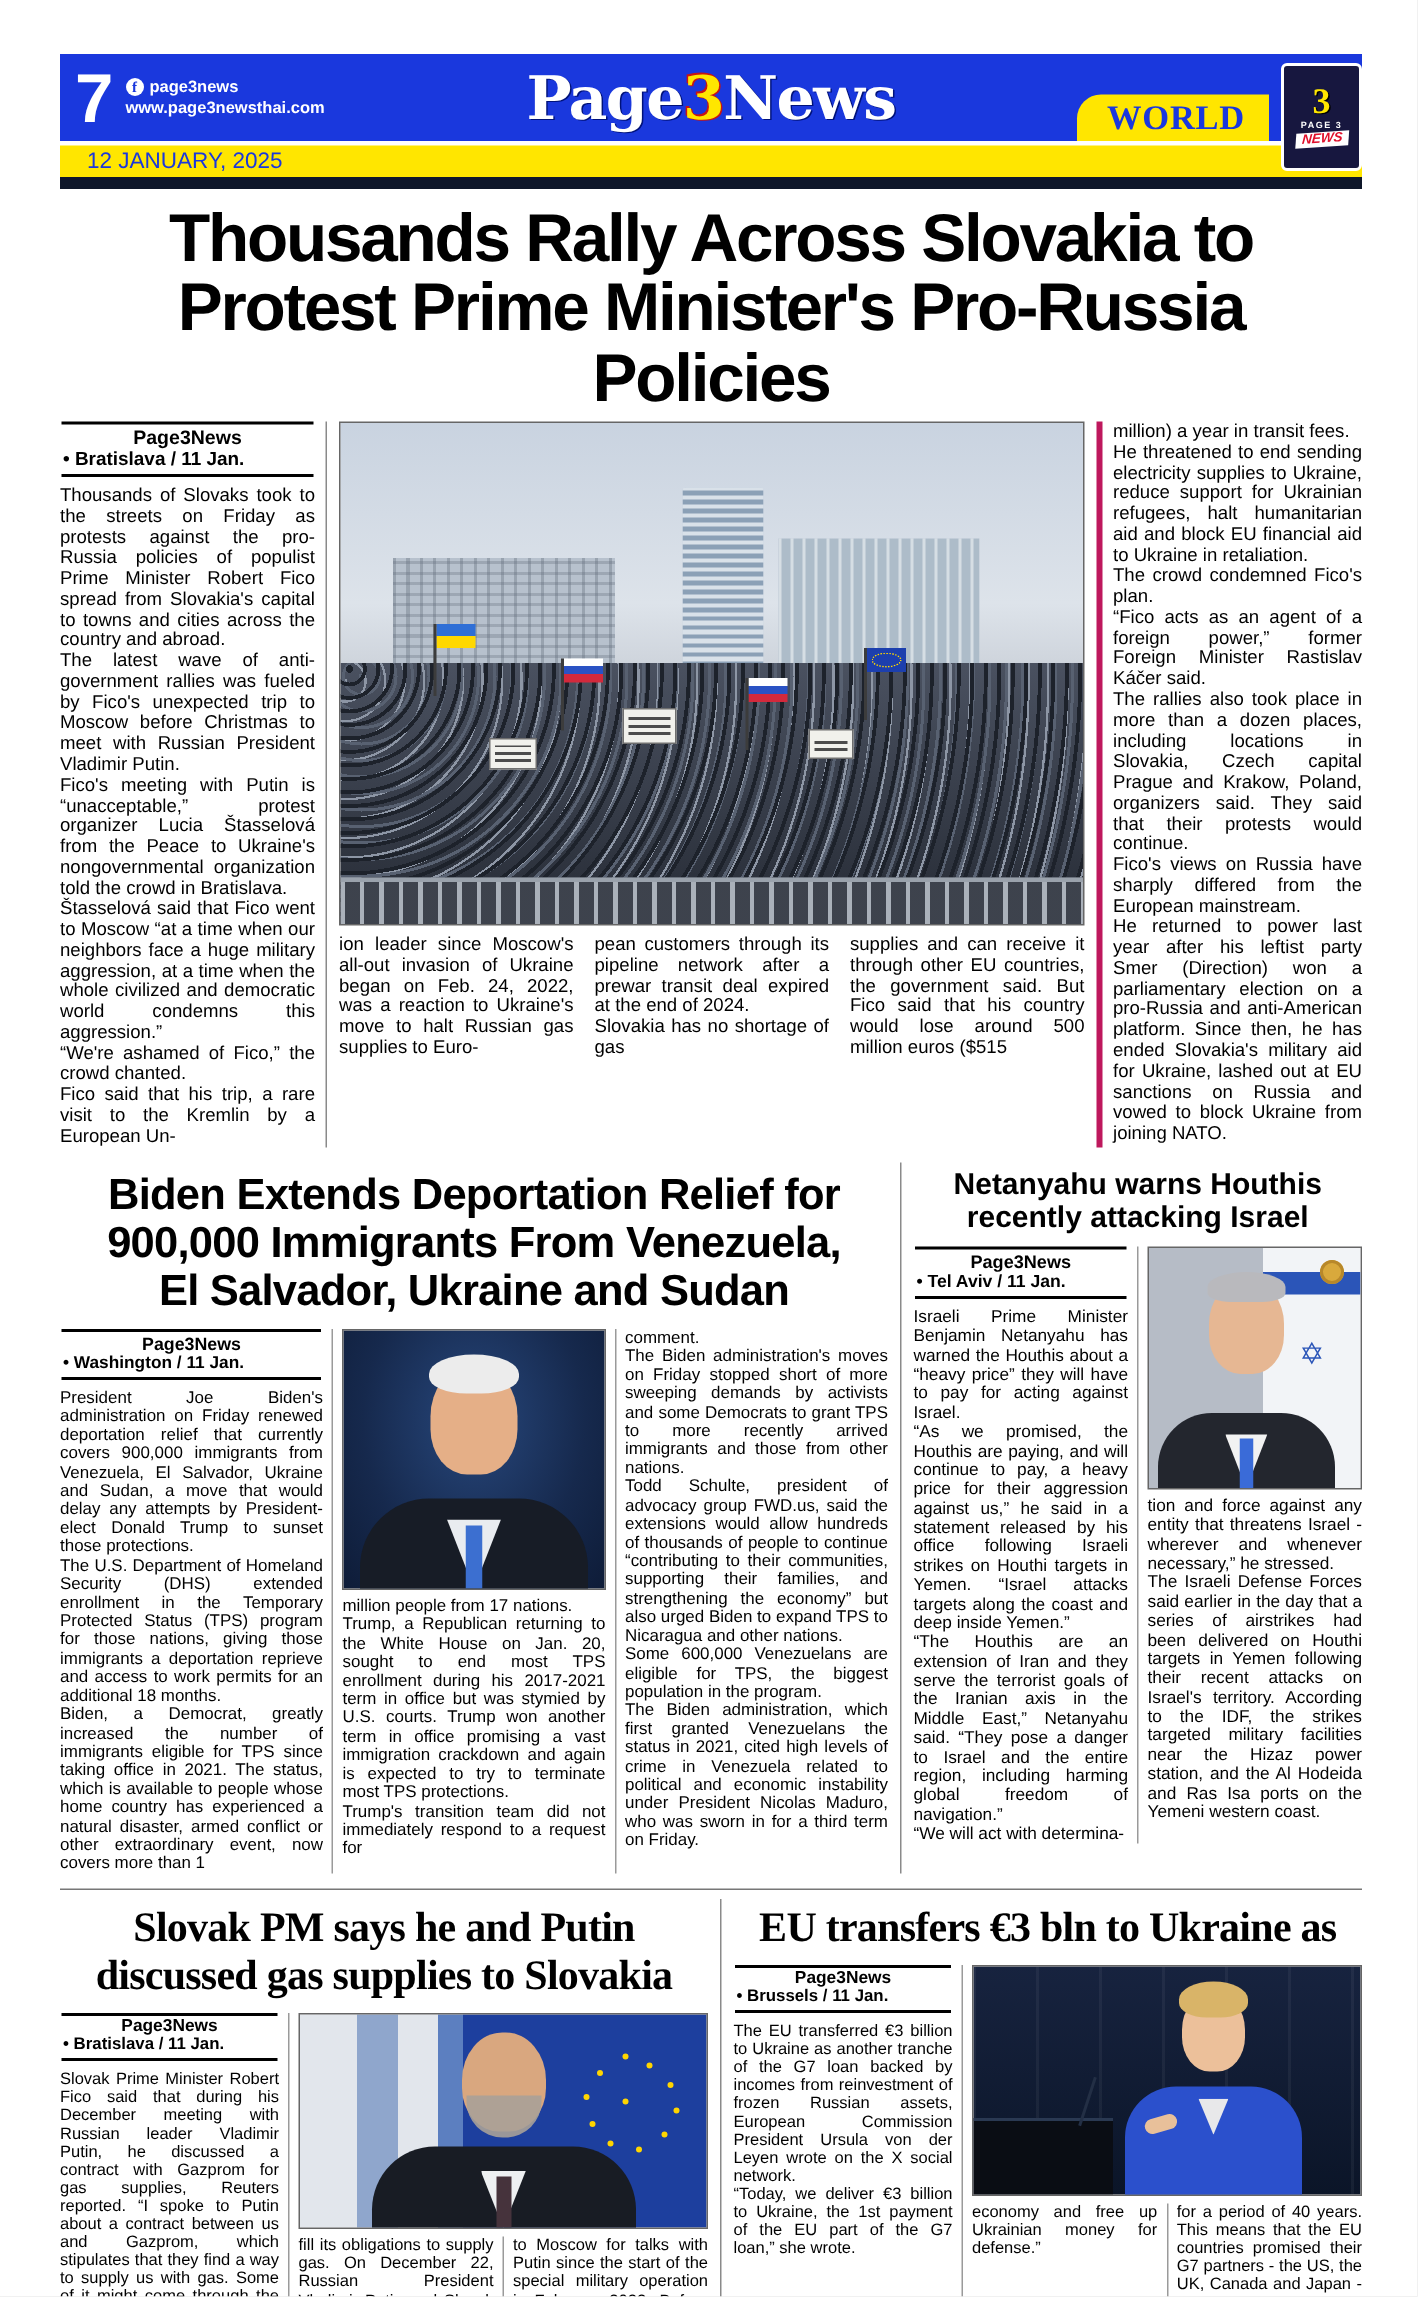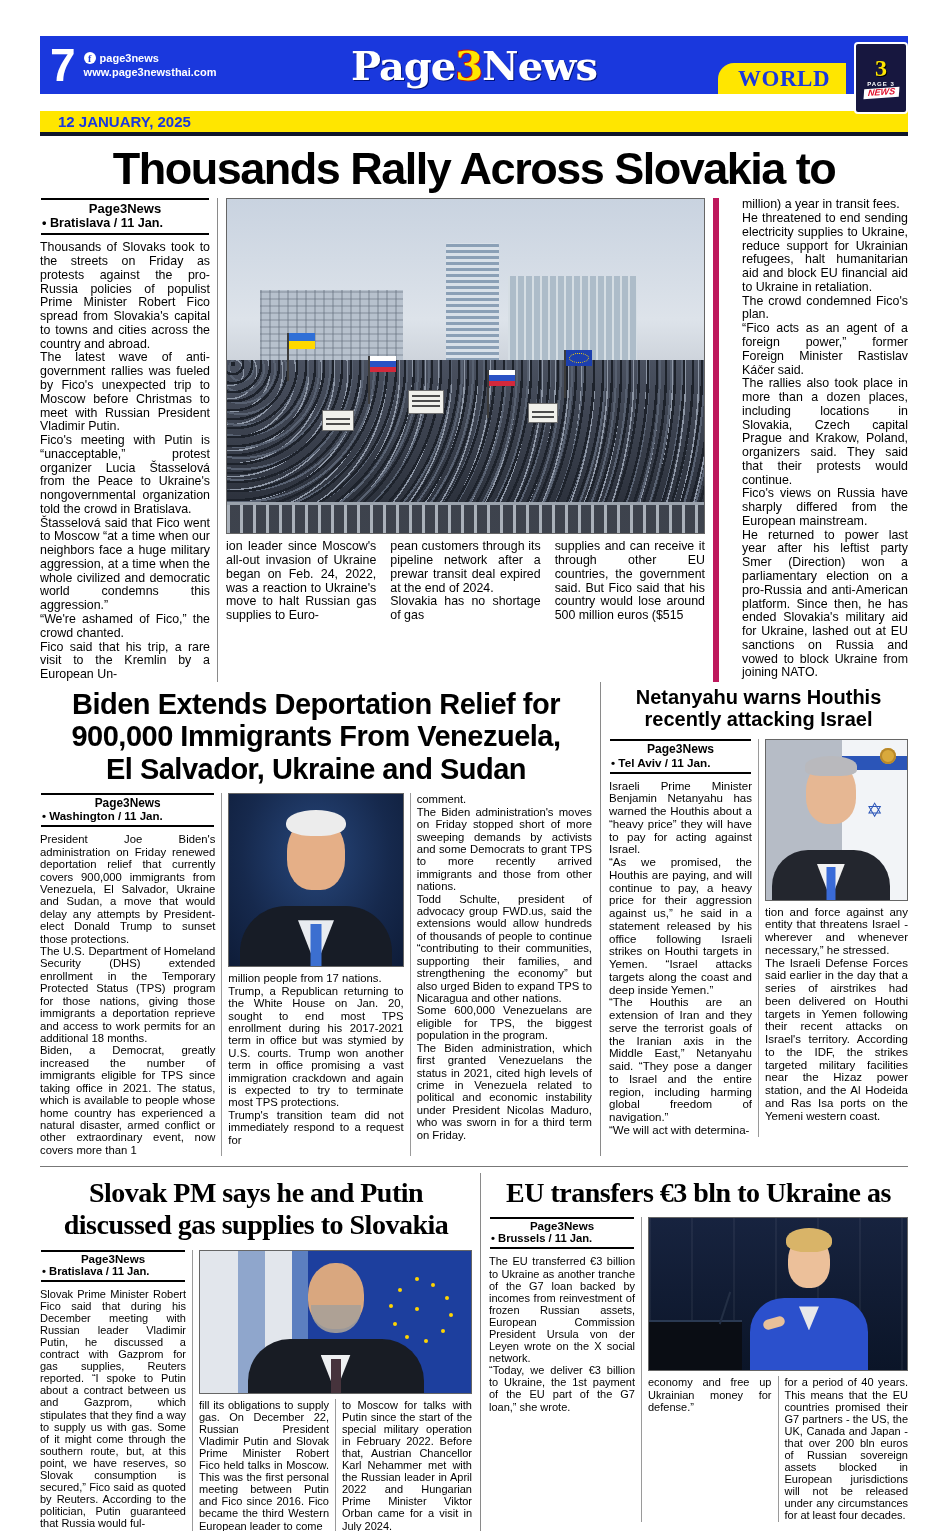--- a/index.html
+++ b/index.html
@@ -22,22 +22,22 @@
   .world{position:absolute;right:62px;bottom:0;height:31px;display:flex;align-items:center;
          background:#ffe600;border-radius:16px 0 0 0;padding:0 16px 0 20px;
          font-family:"Liberation Serif",serif;font-weight:bold;font-size:23px;color:#1a38dd;letter-spacing:.5px;}
   .logo{position:absolute;right:0;top:6px;width:50px;height:68px;background:#17173f;border:2px solid #fff;
         border-radius:4px;z-index:5;display:flex;flex-direction:column;align-items:center;justify-content:center;gap:1px;}
   .l3{color:#ffe600;font-size:24px;font-weight:bold;font-family:"Liberation Serif",serif;line-height:.9;
       text-shadow:1px 1px 0 #000;}
   .lp{color:#fff;font-size:6px;font-weight:bold;letter-spacing:1px;}
   .ln{background:#fff;color:#e0102c;font-style:italic;font-weight:bold;font-size:9px;line-height:1.1;
       padding:0 4px;transform:skewX(-8deg) rotate(-4deg);}
-  .datebar{margin-top:17px;height:21px;background:#ffe600;border-bottom:4px solid #0f172a;
-           display:flex;align-items:center;font-weight:bold;font-size:15px;color:#1a38dd;padding-left:18px;}
+  .datebar{margin-top:3px;height:21px;background:#ffe600;border-bottom:8px solid #0f172a;
+           display:flex;align-items:center;font-weight:normal;font-size:15px;color:#1a38dd;padding-left:18px;}
 
   
   .mainhead{margin:10px 0 4px;text-align:center;font-weight:bold;font-size:45px;line-height:1.03;letter-spacing:-1.5px;}
   .mainhead p{margin:0;}
   h2{margin:0;text-align:center;font-weight:bold;}
   h2 p{margin:0;}
   .h-biden{font-size:29px;line-height:1.12;margin:6px 0 8px;letter-spacing:-.5px;}
   .h-net{font-size:20px;line-height:1.12;margin:4px 0 8px;font-family:"Liberation Sans",sans-serif;}
   .h-serif{font-family:"Liberation Serif",serif;font-size:28px;line-height:1.15;margin:4px 0 8px;letter-spacing:-.5px;}
 
@@ -48,26 +48,26 @@
 
   
   .body p{margin:0;text-align:justify;}
   section{position:relative;}
 
   
   .art1{display:flex;margin-top:6px;font-size:12.4px;}
   .art1 .body{line-height:1.11;}
   .colL{width:170px;flex:none;border-right:1px solid #8a8a8a;padding-right:7px;}
   .mid{flex:1 1 auto;min-width:0;padding:0 8px;}
-  .colR{width:166px;flex:none;border-left:6px solid #be185d;padding-left:23px;}
+  .colR{width:166px;flex:none;border-left:4px solid #be185d;padding-left:7px;}
   .under{display:flex;gap:14px;margin-top:6px;}
   .under .ucol{flex:1;}
 
   
-  .row2{display:flex;}
+  .row2{display:flex;margin-top:10px;}
   .art2{width:552px;flex:none;border-right:1px solid #8a8a8a;padding-right:8px;font-size:11.3px;}
   .art2 .body{line-height:1.1;}
   .art3{flex:1;padding-left:8px;font-size:11.5px;}
   .art3 .body{line-height:1.11;}
   .cols3,.cols2{display:flex;}
   .cols3 .c,.cols2 .c{flex:1;min-width:0;}
   .cols3 .c:not(:last-child),.cols2 .c:not(:last-child){border-right:1px solid #9a9a9a;padding-right:6px;}
   .cols3 .c:not(:first-child),.cols2 .c:not(:first-child){padding-left:6px;}
 
   
@@ -180,20 +180,21 @@
         <div class="lp">PAGE 3</div>
         <div class="ln">NEWS</div>
       </div>
       <div class="datebar">
         <span>12 JANUARY, 2025</span>
       </div>
     </header>
 
     <div class="mainhead">
         <p>Thousands Rally Across Slovakia to</p>
+        <p>Protest Prime Minister's Pro-Russia Policies</p>
       </div>
 
     <section class="art1">
       <div class="colL">
         <div class="byline">
           <div class="src">Page3News</div>
           <div class="loc">• Bratislava / 11 Jan.</div>
         </div>
         <div class="body">
             <p>Thousands of Slovaks took to the streets on Friday as protests against the pro-Russia policies of populist Prime Minister Robert Fico spread from Slovakia's capital to towns and cities across the country and abroad.</p>

